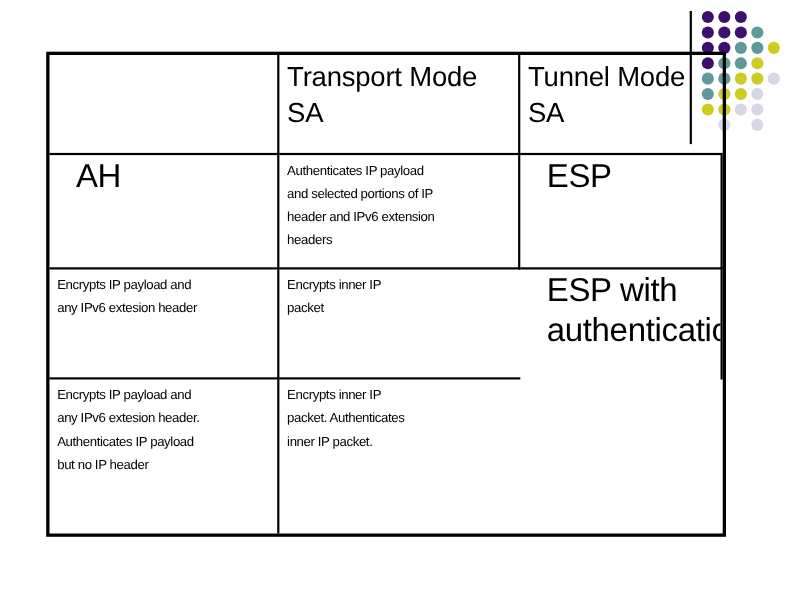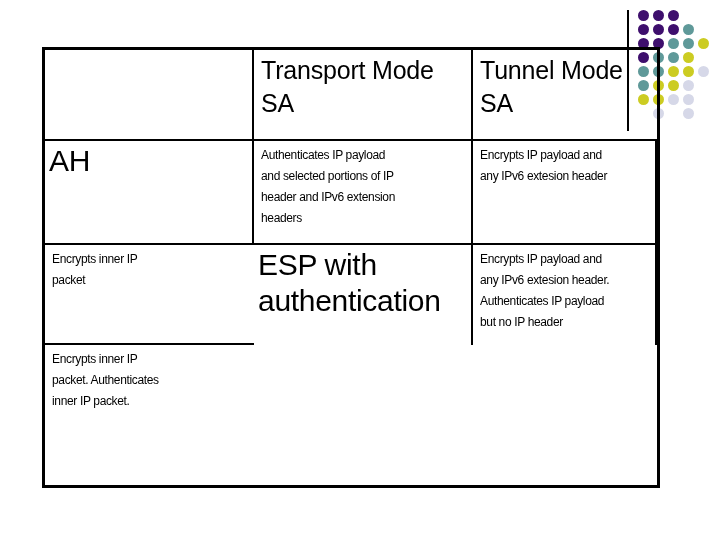--- a/index.html
+++ b/index.html
@@ -27,21 +27,21 @@
   .cell { white-space: pre-line; overflow: hidden; background: transparent; }
   .br { border-right: 2px solid #000; }
   .bb { border-bottom: 2px solid #000; }
 
   .head {
     font-size: 25px; line-height: 33px; letter-spacing: -0.2px;
     padding: 4px 4px 0 7px;
   }
   .rowlabel {
     font-size: 30px; line-height: 36px; letter-spacing: -0.3px;
-    padding: 2px 4px 0 4px;
+    padding: 2px 4px 0 24px;
   }
   .body-cell {
     font-size: 12px; line-height: 21px; letter-spacing: -0.35px;
     padding: 4px 3px 0 7px;
   }
 </style>
 </head>
 <body>
 
 <div class="slide">
@@ -89,20 +89,21 @@
 SA</div>
     <div class="cell head bb">Tunnel Mode
 SA</div>
 
     <div class="cell rowlabel br bb">AH</div>
     <div class="cell body-cell br bb">Authenticates IP payload
 and selected portions of IP
 header and IPv6 extension
 headers</div>
 
+    <div class="cell rowlabel br bb">ESP</div>
     <div class="cell body-cell br bb">Encrypts IP payload and
 any IPv6 extesion header</div>
     <div class="cell body-cell bb">Encrypts inner IP
 packet</div>
 
     <div class="cell rowlabel br">ESP with
 authentication</div>
     <div class="cell body-cell br">Encrypts IP payload and
 any IPv6 extesion header.
 Authenticates IP payload

